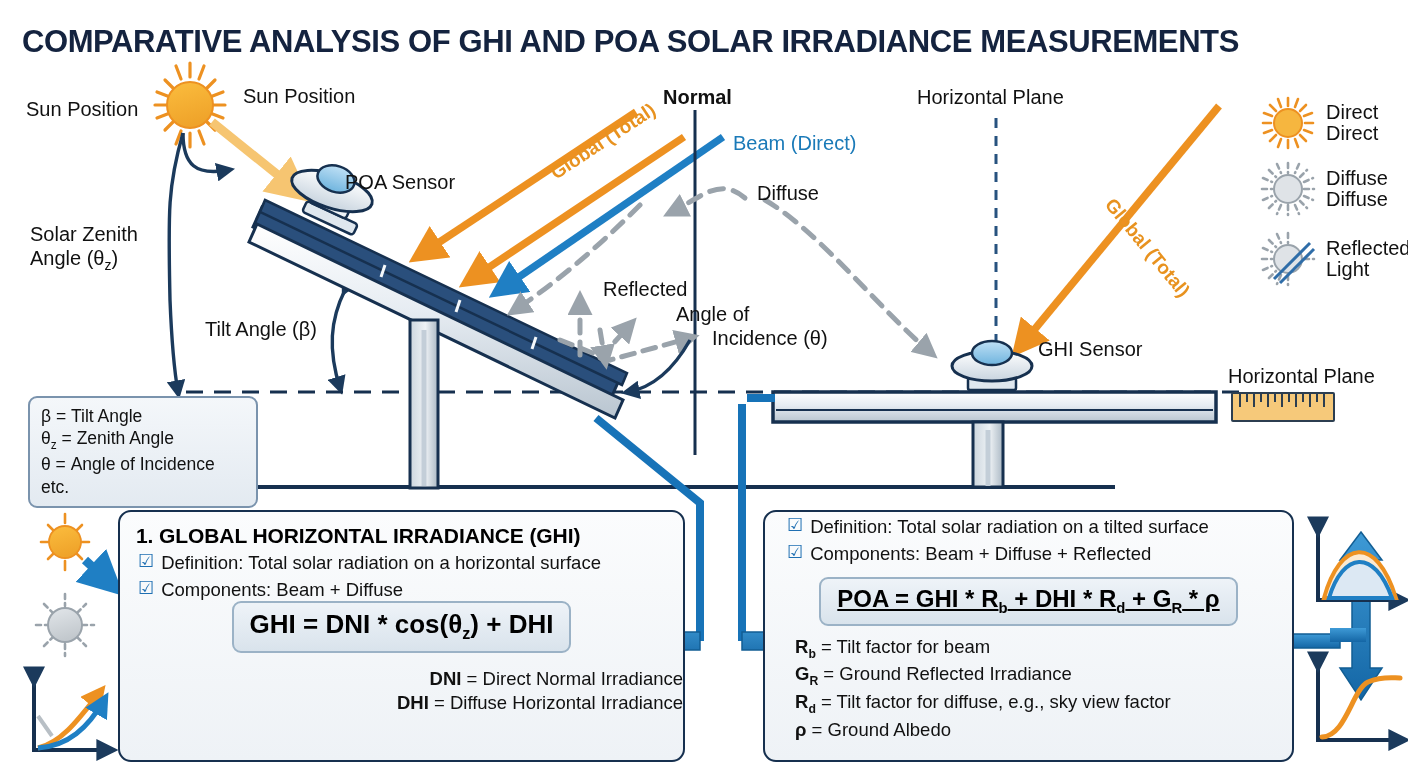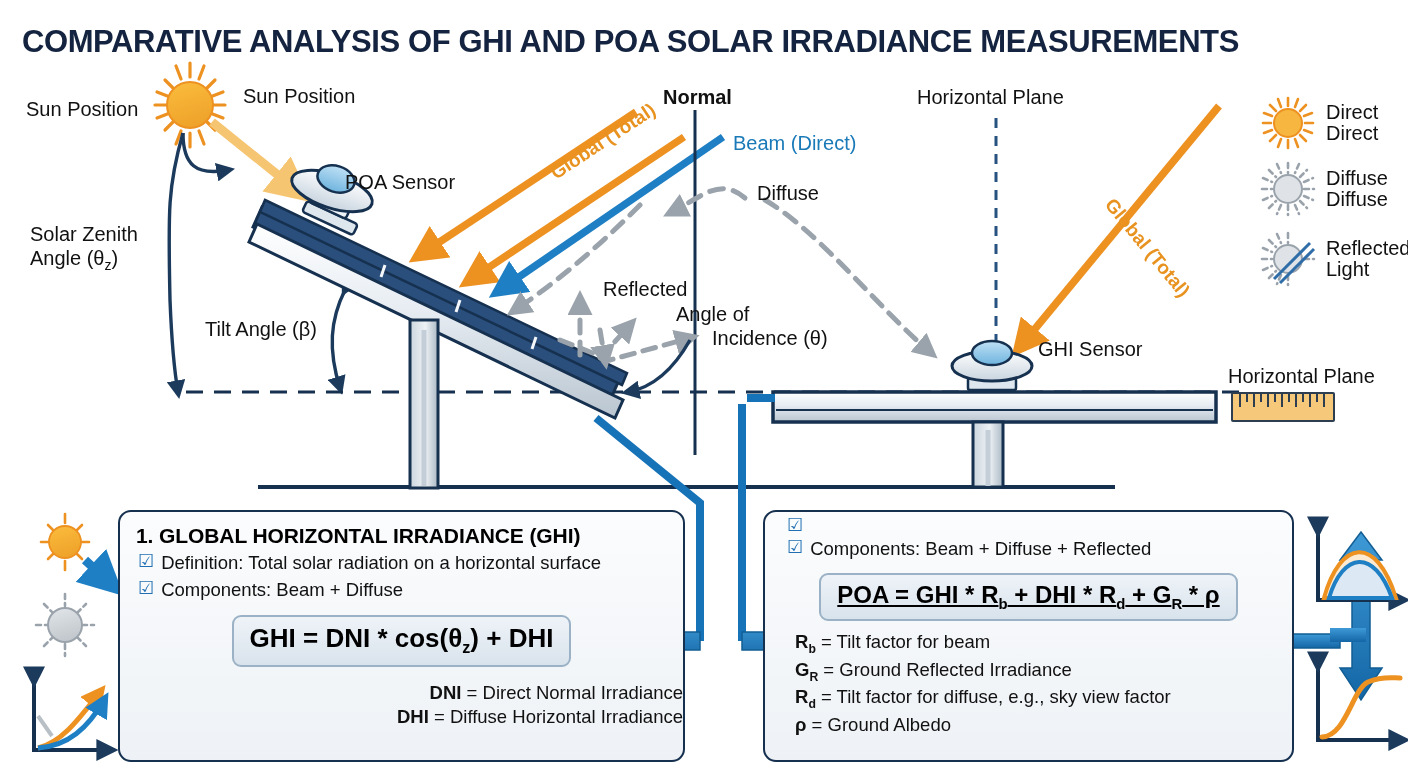--- a/index.html
+++ b/index.html
@@ -308,20 +308,26 @@
       <i style="left:41px;height:8px;"></i>
     <i style="left:48px;height:13px;"></i>
       <i style="left:55px;height:8px;"></i>
     <i style="left:62px;height:13px;"></i>
       <i style="left:69px;height:8px;"></i>
     <i style="left:76px;height:13px;"></i>
       <i style="left:83px;height:8px;"></i>
     <i style="left:90px;height:13px;"></i>
   </div>
 
+  <div class="abs legendbox" style="left:28px;top:396px;width:205px;">
+    <div>β = Tilt Angle</div>
+    <div>θ<sub style="font-size:0.68em">z</sub> = Zenith Angle</div>
+    <div>θ = Angle of Incidence</div>
+    <div>etc.</div>
+  </div>
 
   <div class="abs" style="left:1260px;top:92px;">
 
     <div style="display:flex;align-items:center;gap:10px;height:62px;">
       <svg width="56" height="56" viewBox="0 0 56 56">
         <g stroke="#ed9121" stroke-width="2.6" stroke-linecap="round">
           <line x1="28" y1="3" x2="28" y2="11"></line>
             <line x1="28" y1="45" x2="28" y2="53"></line>
           <line x1="3" y1="28" x2="11" y2="28"></line>
             <line x1="45" y1="28" x2="53" y2="28"></line>
@@ -404,32 +410,33 @@
   <div class="panel" style="left:118px;top:510px;width:563px;height:248px;">
     <h3 style="margin:12px 0 2px 16px;">1. GLOBAL HORIZONTAL IRRADIANCE (GHI)</h3>
     <div class="bullet" style="margin-left:18px;">
       <span class="chk">☑</span>
       <span>Definition: Total solar radiation on a horizontal surface</span>
     </div>
     <div class="bullet" style="margin-left:18px;">
       <span class="chk">☑</span>
       <span>Components: Beam + Diffuse</span>
     </div>
-    <div style="text-align:center;margin-top:14px;">
+    <div style="text-align:center;margin-top:0;">
       <span class="formula">GHI = DNI * cos(θ<sub>z</sub>) + DHI</span>
     </div>
     <div class="defs" style="margin-top:14px;text-align:right;">
       <div><b>DNI</b> = Direct Normal Irradiance</div>
       <div><b>DHI</b> = Diffuse Horizontal Irradiance</div>
     </div>
   </div>
 
   <div class="panel" style="left:763px;top:510px;width:527px;height:248px;">
     <div class="bullet" style="margin-left:22px;">
       <span class="chk">☑</span>
+      <span>Definition: Total solar radiation on a tilted surface</span>
     </div>
     <div class="bullet" style="margin-left:22px;">
       <span class="chk">☑</span>
       <span>Components: Beam + Diffuse + Reflected</span>
     </div>
     <div style="text-align:center;margin-top:12px;">
       <span class="formula" style="font-size:24px;text-decoration:underline;">POA = GHI * R<sub>b</sub> + DHI * R<sub>d</sub> + G<sub>R</sub> * ρ</span>
     </div>
     <div class="defs" style="margin-top:9px;margin-left:30px;">
       <div><b>R<sub>b</sub></b> = Tilt factor for beam</div>

